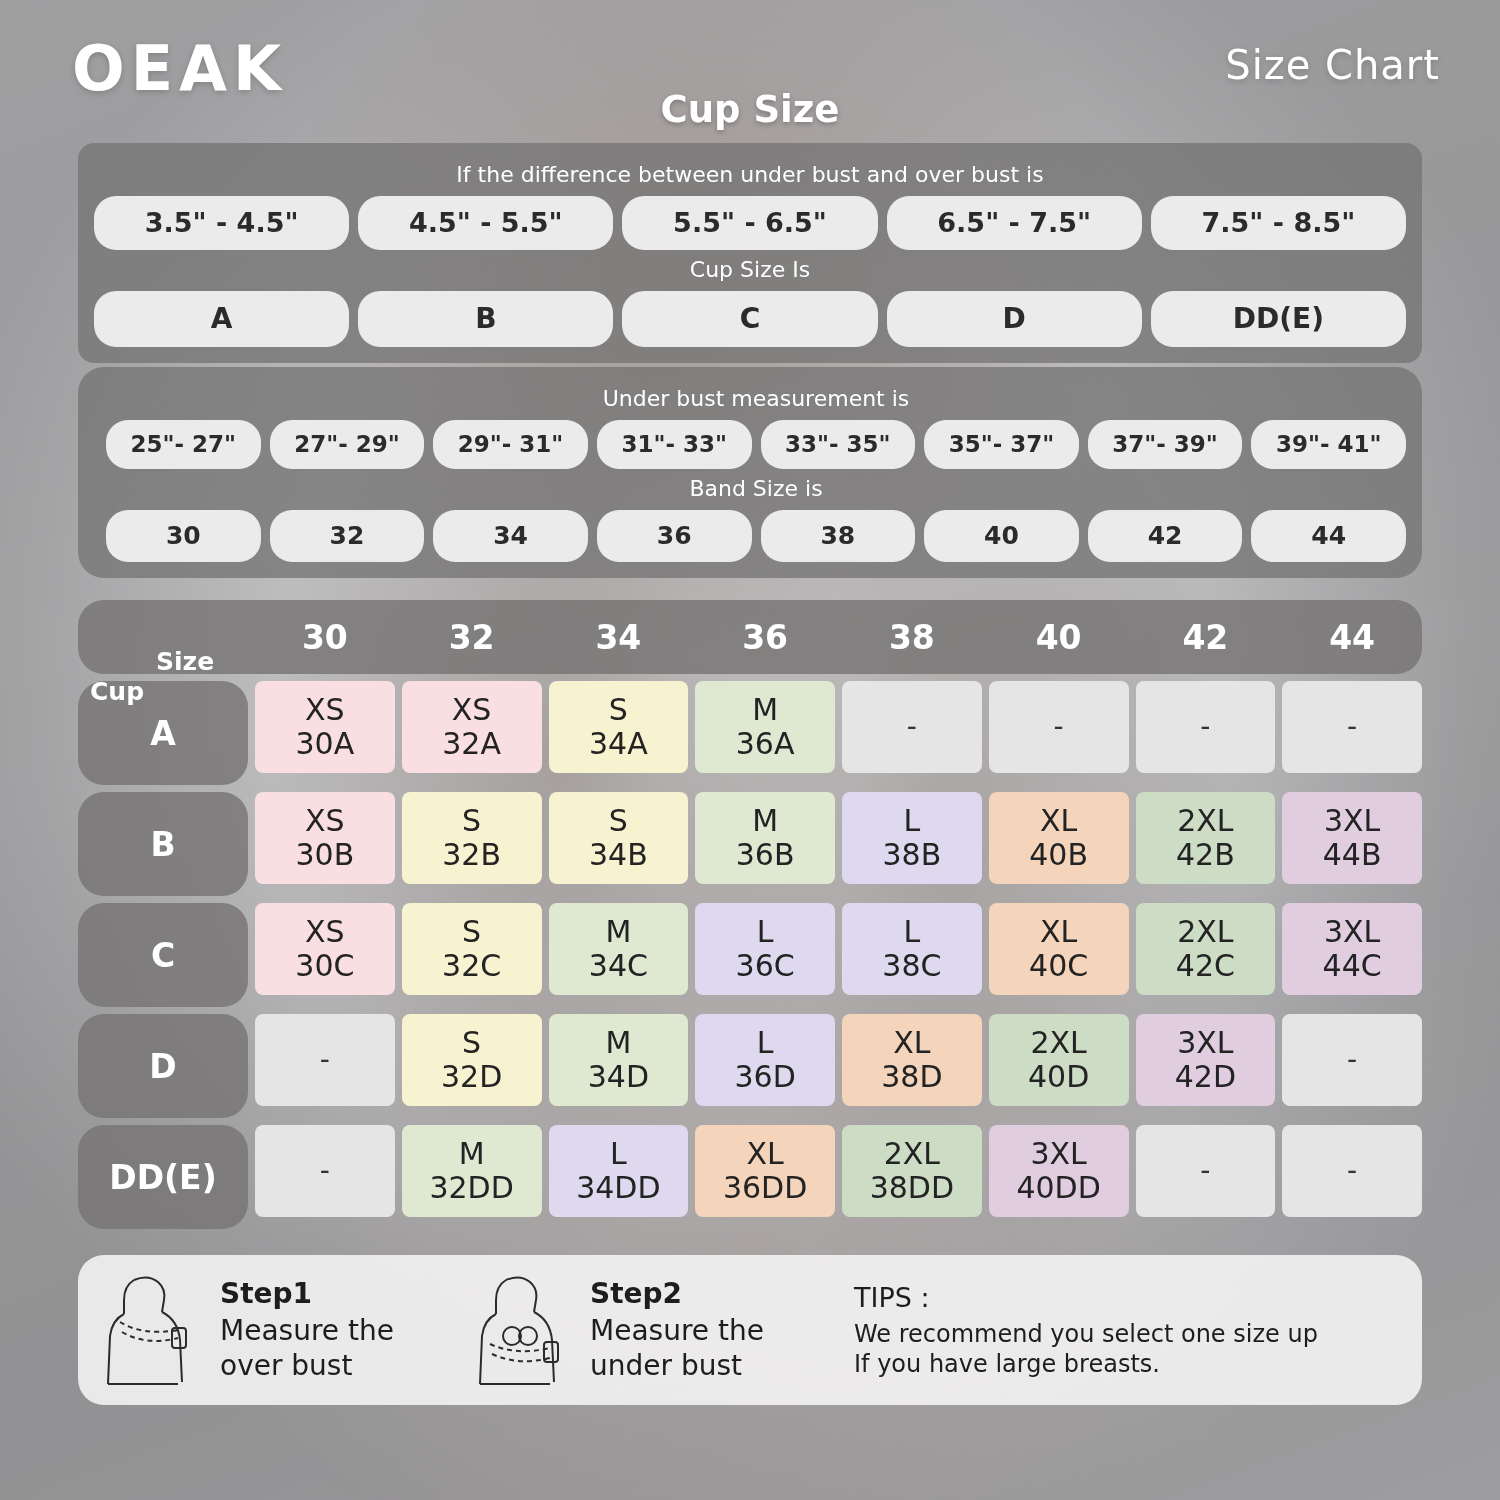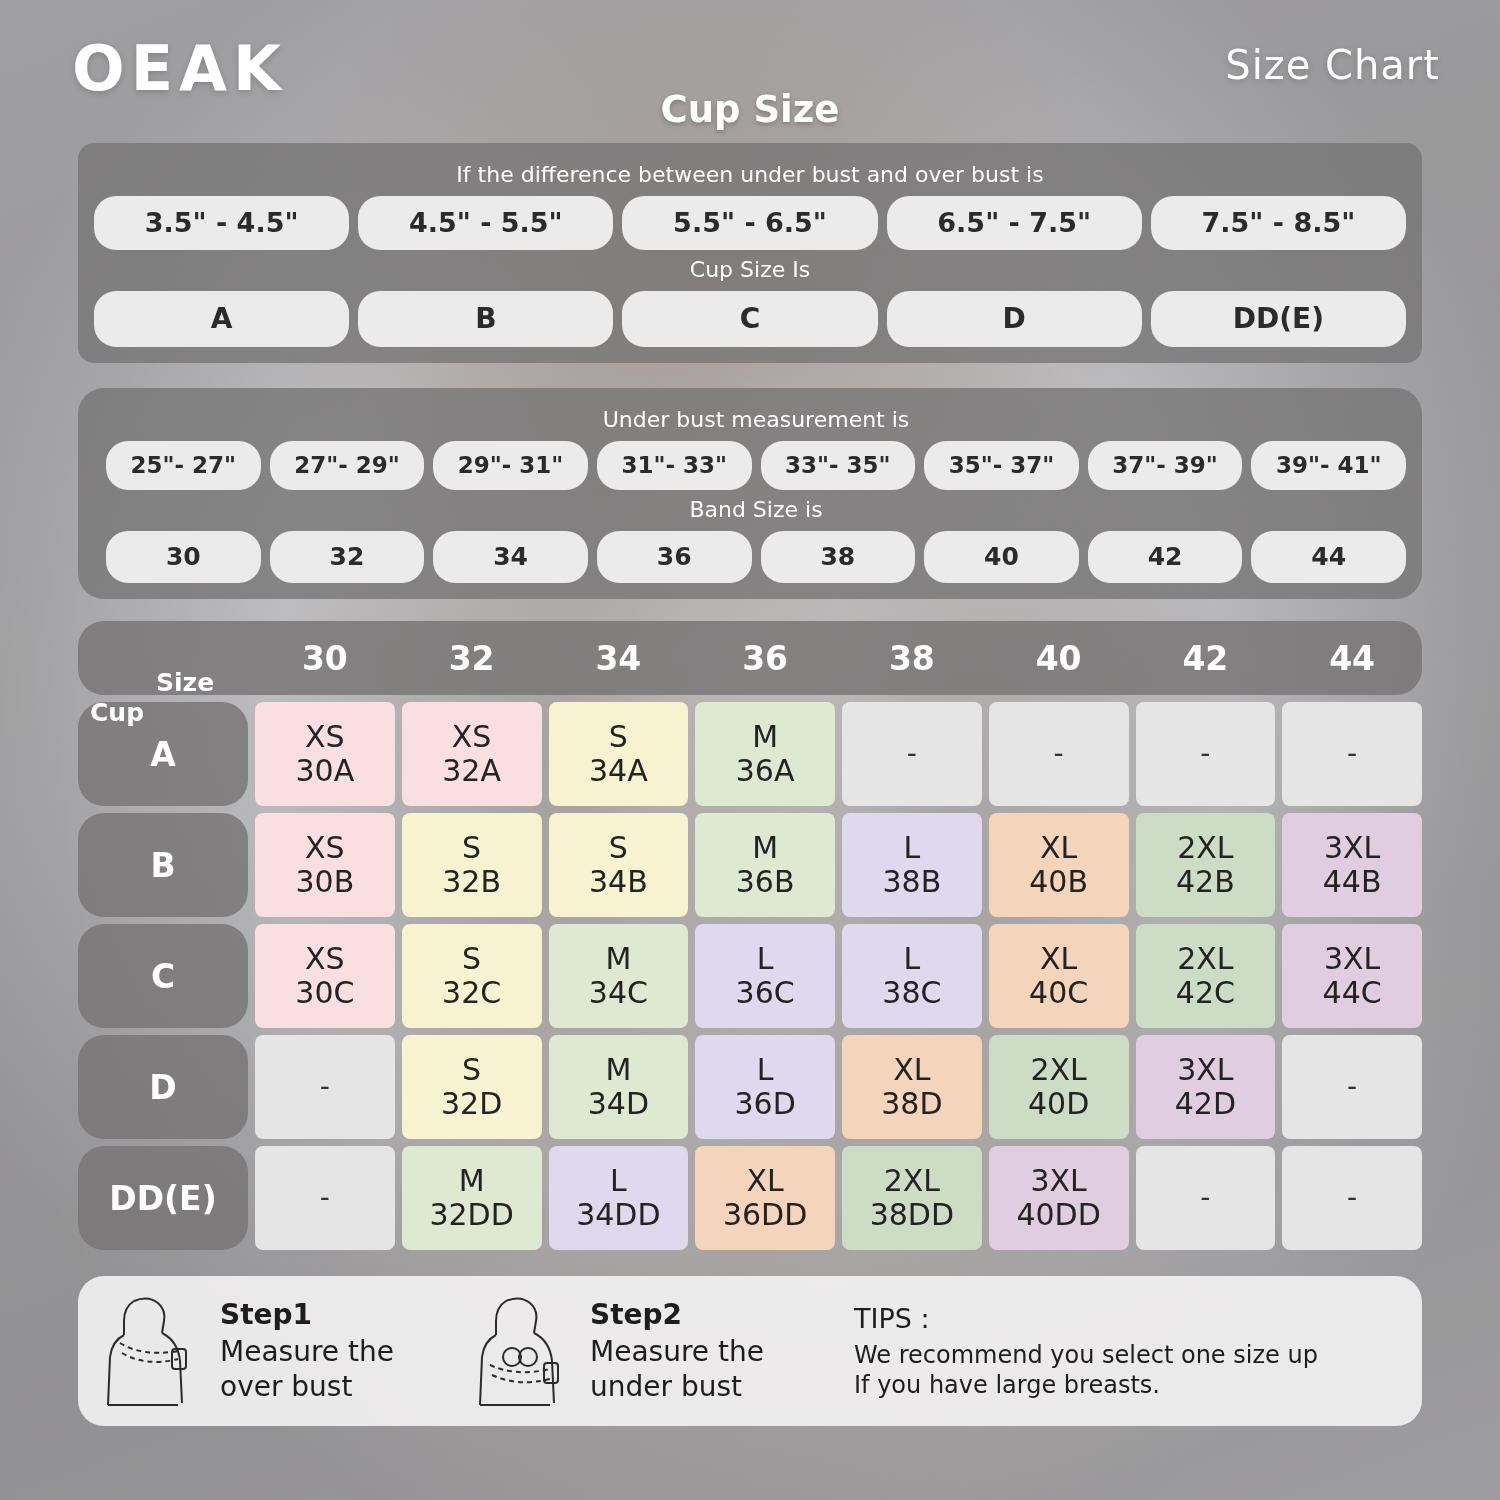--- a/index.html
+++ b/index.html
@@ -102,21 +102,21 @@
     flex: 0 0 170px; width: 170px;
     background: rgba(118,116,116,0.82);
     border-radius: 26px;
     display: flex; align-items: center; justify-content: center;
     color: #fff; font-size: 33px; font-weight: 700;
     font-family: "DejaVu Sans", sans-serif;
     height: 104px;
   }
   .mcell {
     flex: 1 1 0;
-    height: 104px;
+    height: 92px;
     border-radius: 8px;
     display: flex; flex-direction: column; align-items: center; justify-content: center;
     color: #232323; font-family: "DejaVu Sans", sans-serif;
     line-height: 1.12;
   }
   .mcell .t1 { font-size: 30px; font-weight: 500; }
   .mcell .t2 { font-size: 30px; font-weight: 500; }
   .mcell.empty .t1 { font-size: 28px; color: #333; }
 
   
@@ -164,21 +164,21 @@
       <div class="row-cells">
         <div class="cell val">A</div>
         <div class="cell val">B</div>
         <div class="cell val">C</div>
         <div class="cell val">D</div>
         <div class="cell val">DD(E)</div>
       </div>
     </div>
 
 
-    <div class="panel band" style="margin-top:25px;padding-left:28px;">
+    <div class="panel band" style="margin-top:4px;padding-left:28px;">
       <div class="caption">Under bust measurement is</div>
       <div class="row-cells">
         <div class="cell">25"- 27"</div>
         <div class="cell">27"- 29"</div>
         <div class="cell">29"- 31"</div>
         <div class="cell">31"- 33"</div>
         <div class="cell">33"- 35"</div>
         <div class="cell">35"- 37"</div>
         <div class="cell">37"- 39"</div>
         <div class="cell">39"- 41"</div>

